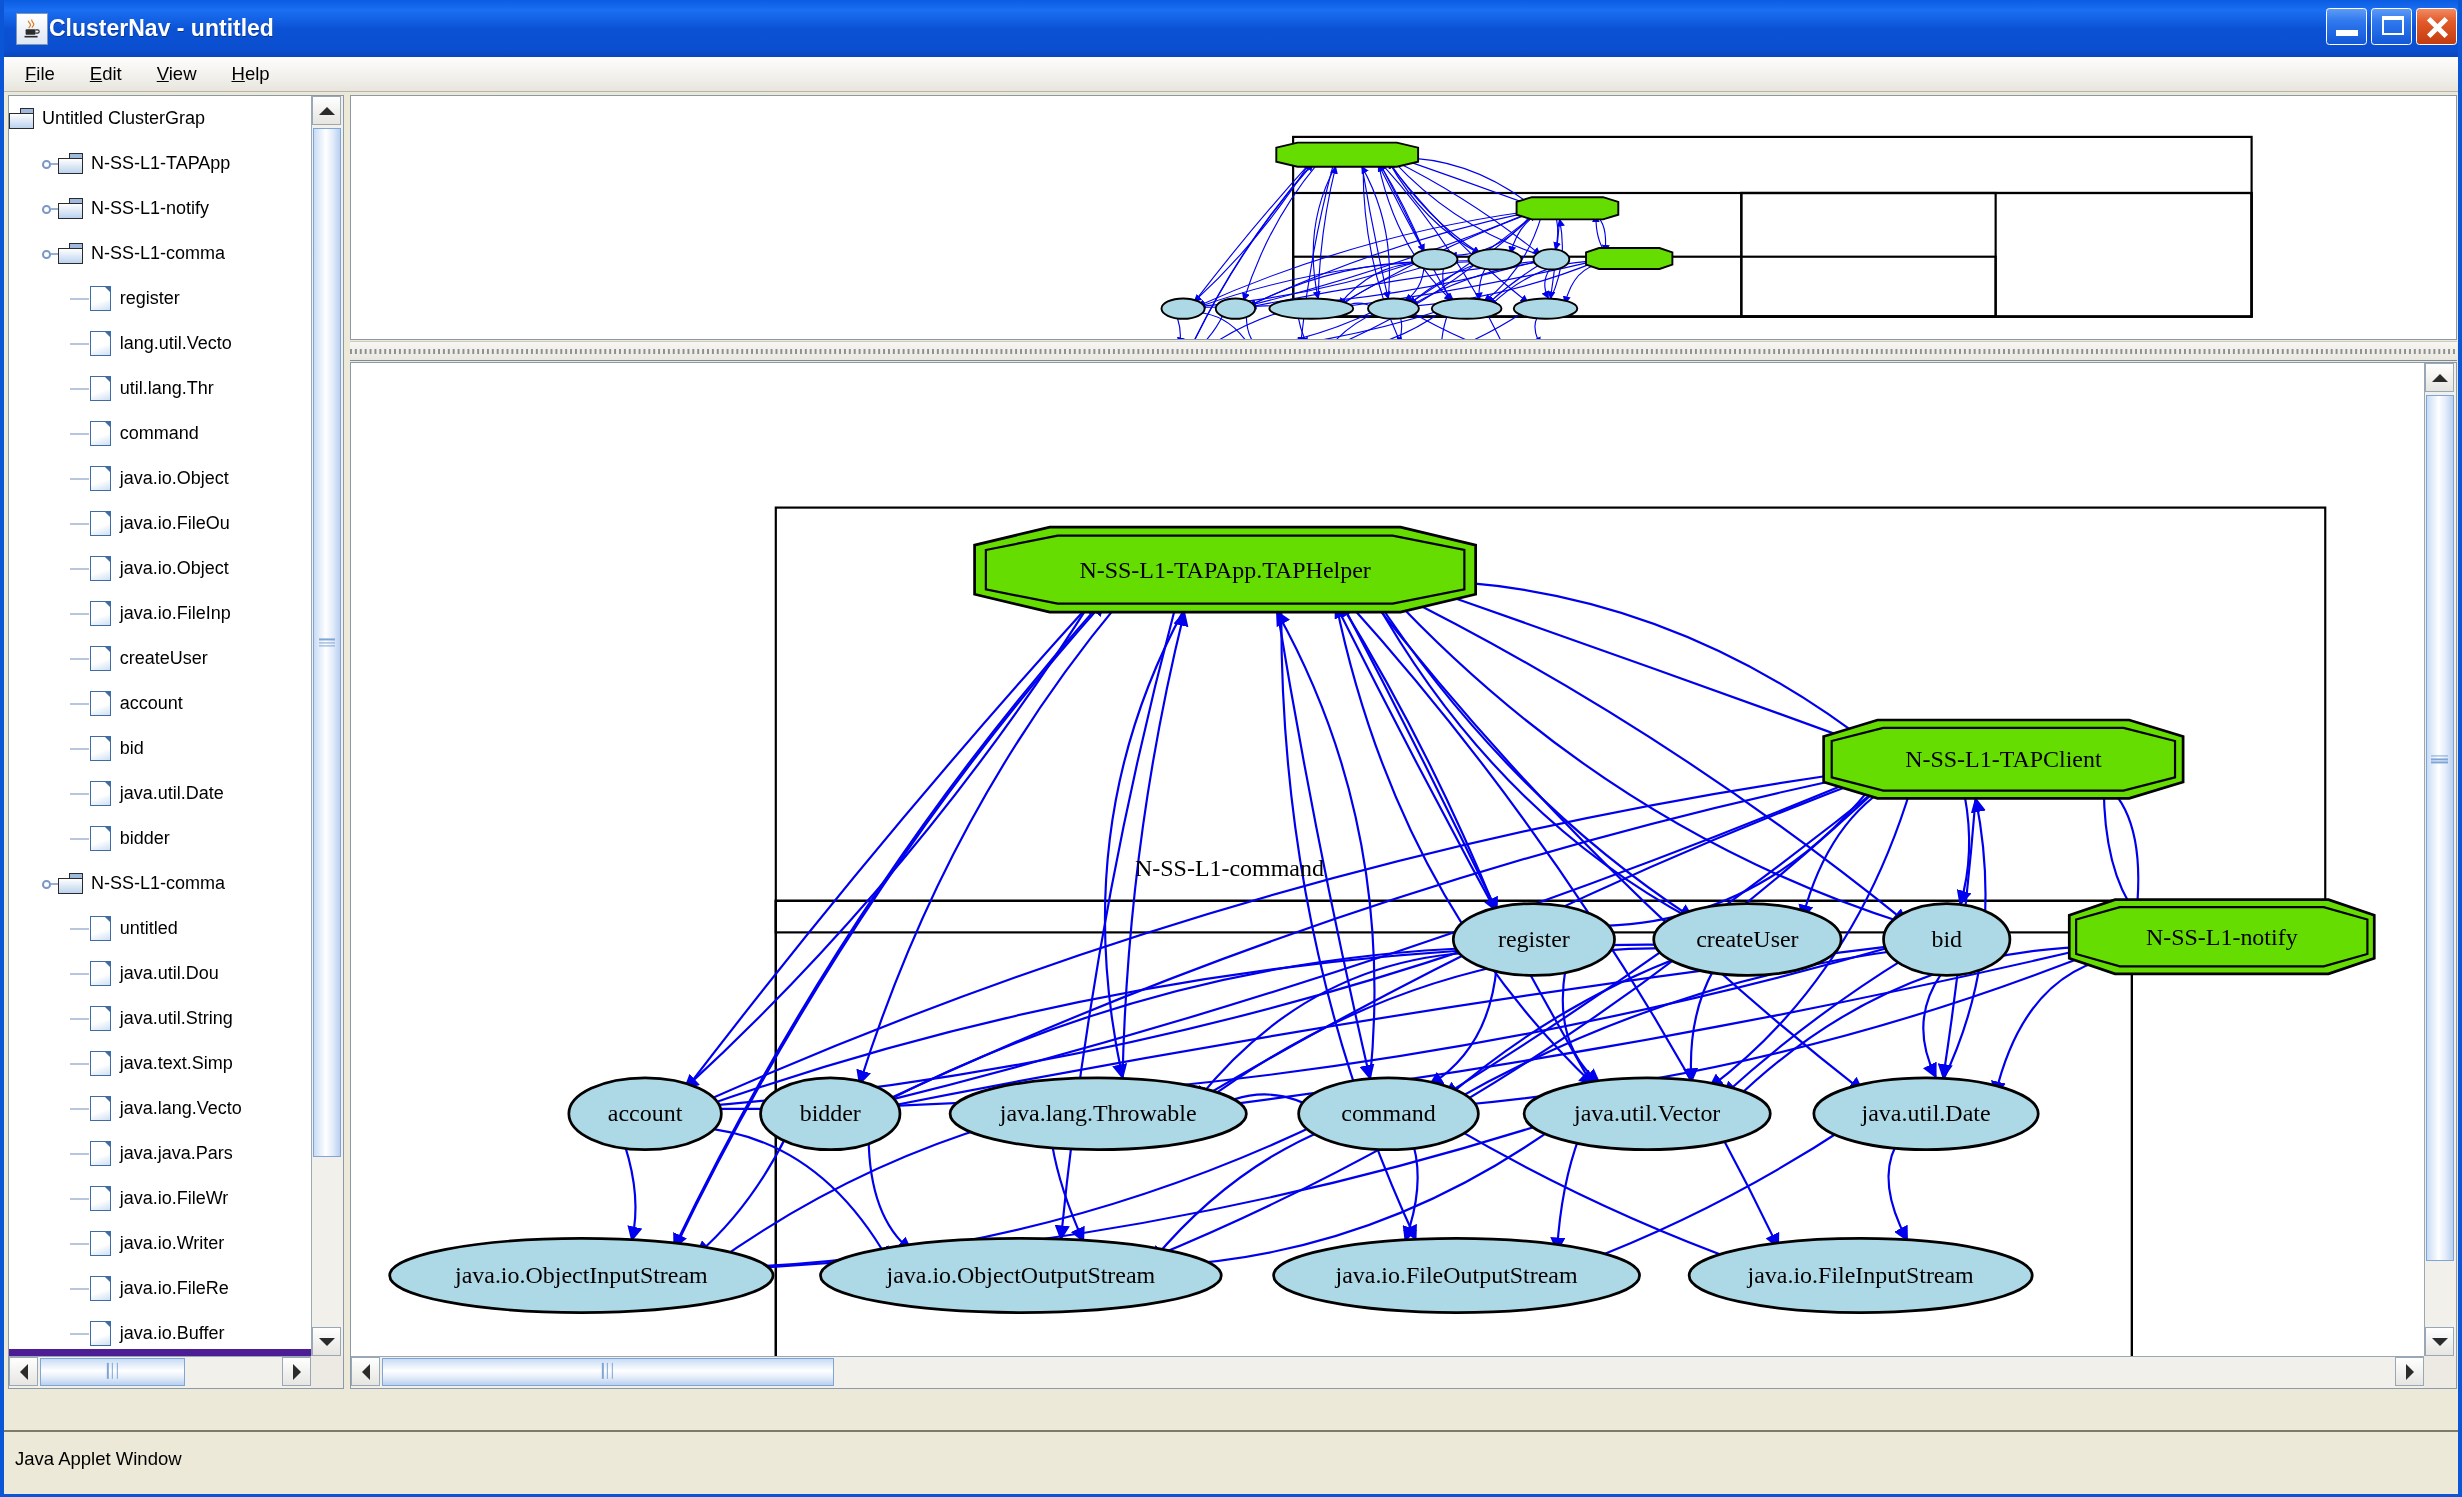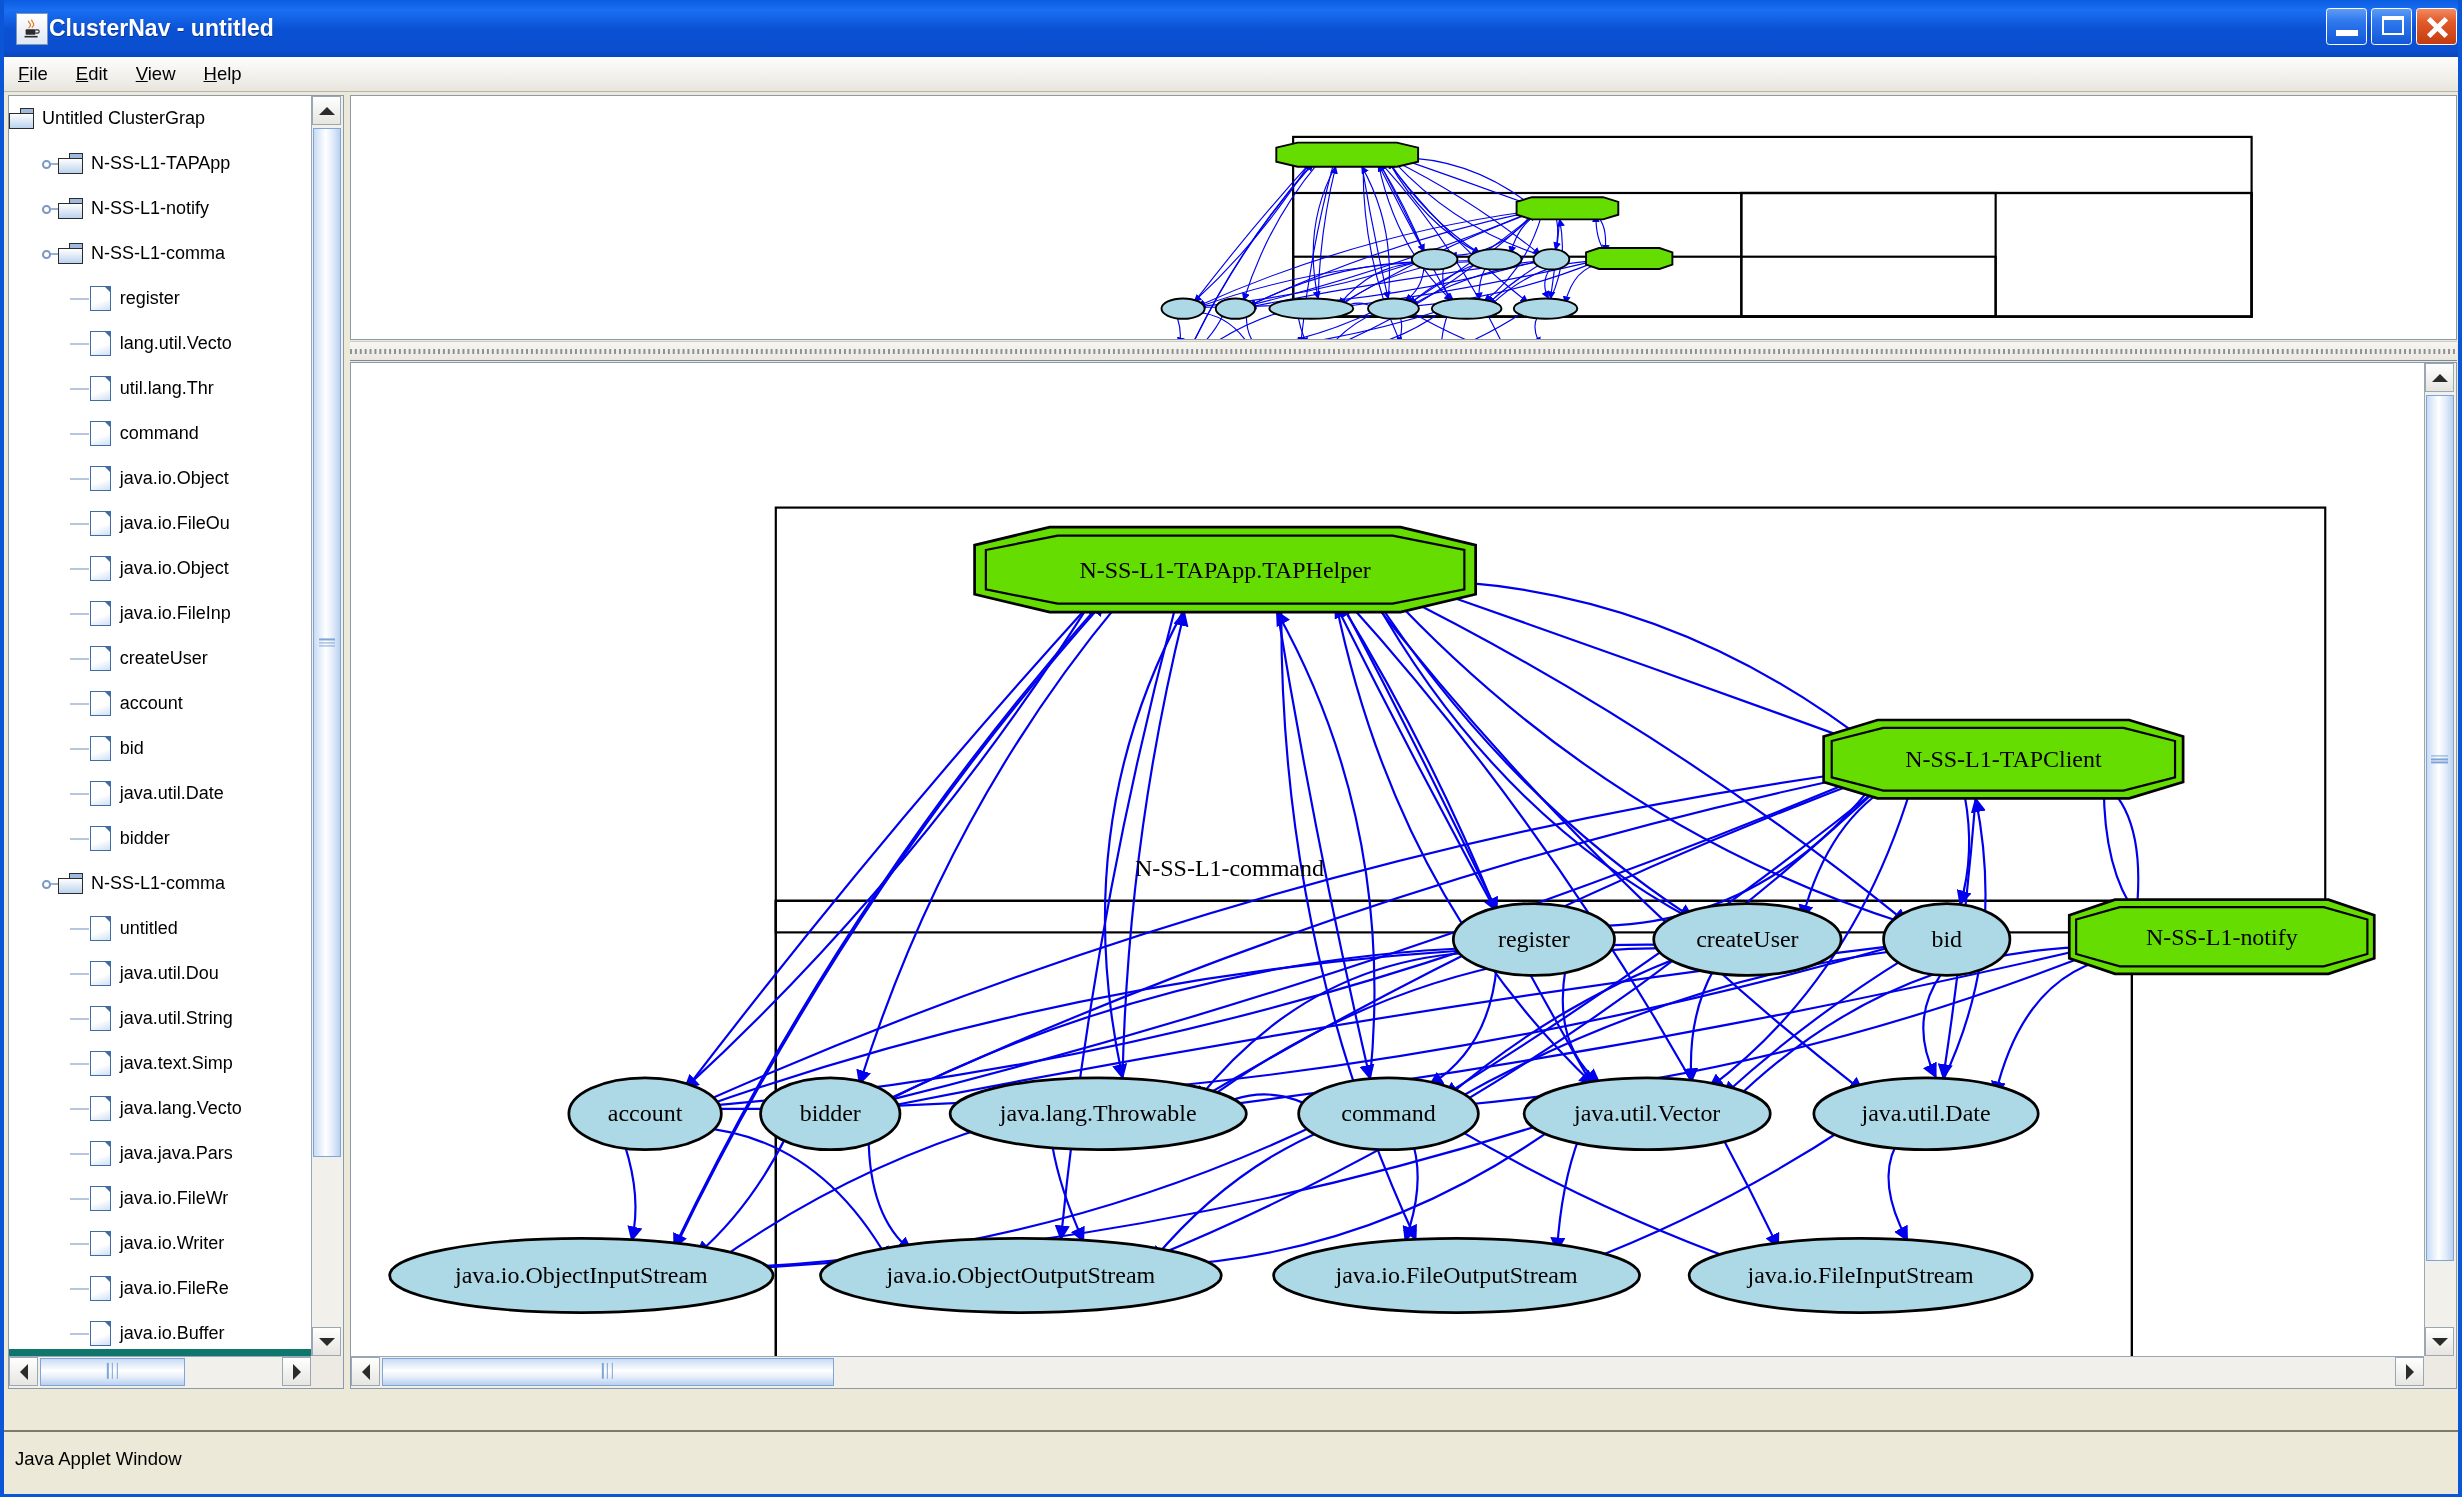--- a/index.html
+++ b/index.html
@@ -77,36 +77,36 @@
   
   #menubar {
     position: absolute; left: 0; top: 57px;
     width: 2462px; height: 35px;
     background: linear-gradient(180deg,#fdfdfd 0%,#f2f1ec 55%,#e7e5dd 100%);
     display: flex; align-items: center;
     border-bottom: 0.5px solid #b8b4a6;
   }
   .menu-item {
     font-size: 18.5px; color: #000000;
-    padding: 0 14px; cursor: default; white-space: nowrap;
+    padding: 0 14px; cursor: default; white-space: nowrap; margin-left: 7px;
   }
   .menu-item u { text-decoration: underline; }
 
   
   #body {
     position: absolute; left: 0; top: 92px;
     width: 2462px; height: 1329px;
     background: #ece9d8;
   }
 
   
   #tree-panel {
     position: absolute; left: 4.4px; top: 3.3px;
     width: 336px; height: 1294px;
-    background: #0f766e;
+    background: #4c1d95;
     border: 1.1px solid #8a9aab;
     overflow: hidden;
   }
   #tree-view {
     position: absolute; left: 0; top: 0;
     width: 303px; height: 1253px;
     background: #ffffff; overflow: hidden;
   }
   .tnode {
     position: relative; height: 45px;

